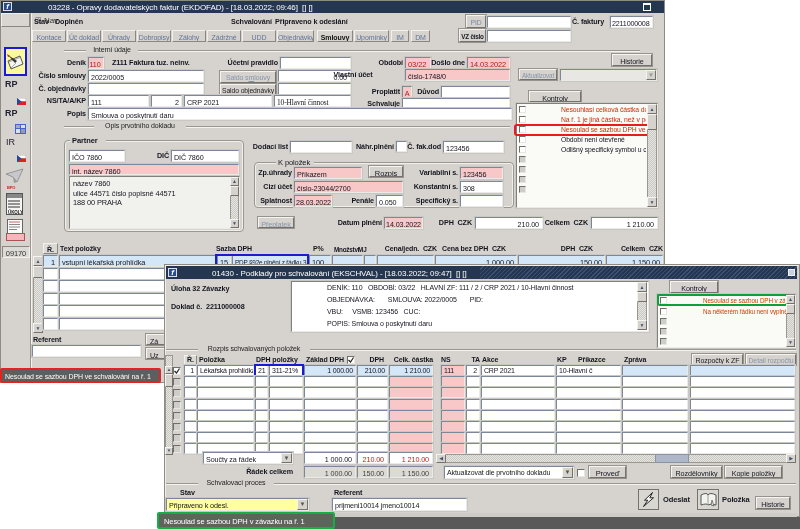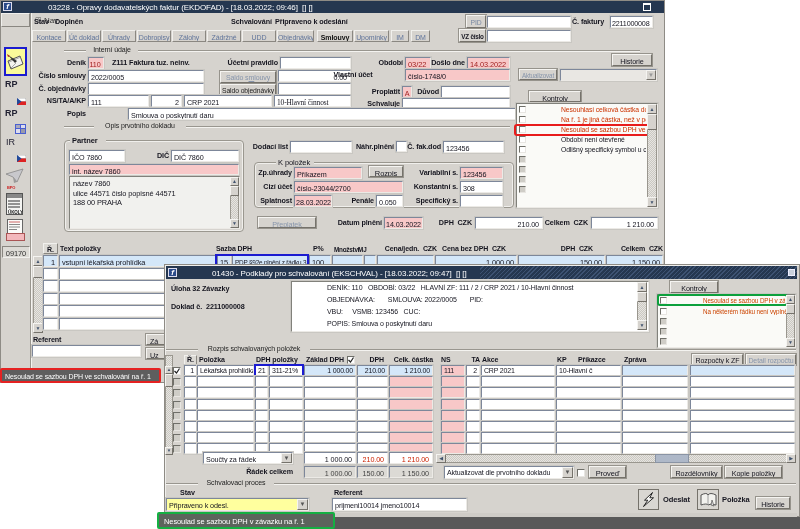--- a/index.html
+++ b/index.html
@@ -149,21 +149,21 @@
 <div class="b" style="left:409px;top:88px;width:30px;text-align:right;">Důvod</div>
 <div class="fld" style="left:441px;top:86px;width:69px;height:12px;"></div>
 <div class="b" style="left:-14px;top:97px;width:100px;text-align:right;">NS/TA/A/KP</div>
 <div class="fld" style="left:88px;top:95px;width:61px;height:12px;">111</div>
 <div class="fld" style="left:151px;top:95px;width:31px;height:12px;text-align:right;">2</div>
 <div class="fld" style="left:184px;top:95px;width:88px;height:12px;">CRP 2021</div>
 <div class="fld" style="left:274px;top:95px;width:77px;height:12px;font-size:7.4px;font-family:Liberation Serif, serif;">10-Hlavní činnost</div>
 <div class="b" style="left:300px;top:100px;width:100px;text-align:right;">Schvaluje</div>
 <div class="fld" style="left:402px;top:98px;width:108px;height:12px;"></div>
 <div class="b" style="left:-14px;top:110px;width:100px;text-align:right;">Popis</div>
-<div class="fld" style="left:88px;top:108px;width:424px;height:12px;margin-left:40px;">Smlouva o poskytnutí daru</div>
+<div class="fld" style="left:88px;top:108px;width:424px;height:12px;">Smlouva o poskytnutí daru</div>
 <div class="btn" style="left:529px;top:91px;width:52px;height:11px;">Kontroly</div>
 <div style="left:516px;top:103px;width:142px;height:105px;background:#fafaf7;border:1px solid;border-color:#81817b #eceae6 #eceae6 #81817b;box-shadow:0 0 0 1px #c9c7c2;"></div>
 <div class="cb" style="left:519px;top:106px;width:7px;height:7px;"></div>
 <div class="t" style="left:529px;top:106px;color:#cc3300;font-size:6.8px;width:117px;overflow:hidden;">Nesouhlasí celková částka dokladu</div>
 <div class="cb" style="left:519px;top:116px;width:7px;height:7px;"></div>
 <div class="t" style="left:529px;top:116px;color:#cc3300;font-size:6.8px;width:117px;overflow:hidden;">Na ř. 1 je jiná částka, než v podkladech pro</div>
 <div class="cb" style="left:519px;top:126px;width:7px;height:7px;"></div>
 <div class="t" style="left:529px;top:126px;color:#cc3300;font-size:6.8px;width:117px;overflow:hidden;">Nesoulad se sazbou DPH ve schvalování na</div>
 <div style="left:514px;top:124px;width:136px;height:12px;border:2px solid #e81c1c;border-radius:3px;"></div>
 <div class="cb" style="left:519px;top:136px;width:7px;height:7px;"></div>
@@ -207,21 +207,21 @@
 <div class="b" style="left:192px;top:183px;width:100px;text-align:right;">Cizí účet</div>
 <div class="fld pink" style="left:294px;top:181px;width:109px;height:12px;">číslo-23044/2700</div>
 <div class="b" style="left:358px;top:183px;width:100px;text-align:right;">Konstantní s.</div>
 <div class="fld" style="left:460px;top:181px;width:43px;height:12px;">308</div>
 <div class="b" style="left:192px;top:197px;width:100px;text-align:right;">Splatnost</div>
 <div class="fld pink" style="left:294px;top:195px;width:38px;height:12px;font-size:7.2px;padding-left:1px;">28.03.2022</div>
 <div class="b" style="left:334px;top:197px;width:40px;text-align:right;">Penále</div>
 <div class="fld" style="left:376px;top:195px;width:27px;height:12px;">0.050</div>
 <div class="b" style="left:358px;top:197px;width:100px;text-align:right;">Specifický s.</div>
 <div class="fld" style="left:460px;top:195px;width:43px;height:12px;"></div>
-<div class="btn dis" style="left:258px;top:217px;width:58px;height:11px;font-size:7.2px;">Přeplatek</div>
+<div class="btn dis" style="left:258px;top:217px;width:36px;height:11px;font-size:7.2px;">Přeplatek</div>
 <div class="b" style="left:282px;top:219px;width:100px;text-align:right;">Datum plnění</div>
 <div class="fld pink" style="left:384px;top:217px;width:39px;height:12px;font-size:7.2px;padding-left:1px;">14.03.2022</div>
 <div class="b" style="left:372px;top:219px;width:100px;text-align:right;">DPH&nbsp; CZK</div>
 <div class="sunk" style="left:475px;top:217px;width:68px;height:12px;">210.00</div>
 <div class="b" style="left:488px;top:219px;width:100px;text-align:right;">Celkem&nbsp; CZK</div>
 <div class="sunk" style="left:591px;top:217px;width:67px;height:12px;">1 210.00</div>
 <div style="left:43px;top:243px;width:15px;height:11px;background:#dcdad5;border:1px solid;border-color:#f1f0ed #8a8781 #8a8781 #f1f0ed;text-align:center;font-size:7px;font-weight:bold;padding-top:1.5px;">Ř.</div>
 <div class="b" style="left:60px;top:245px;font-size:7px;">Text položky</div>
 <div class="b" style="left:216px;top:245px;font-size:7px;">Sazba DPH</div>
 <div class="b" style="left:313px;top:245px;font-size:7px;">P%</div>

